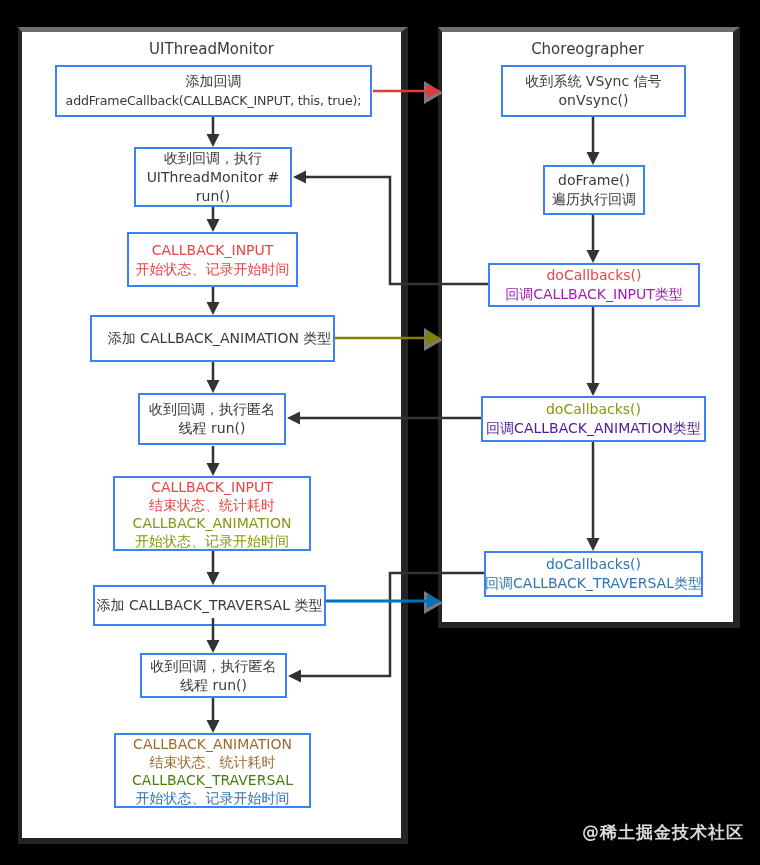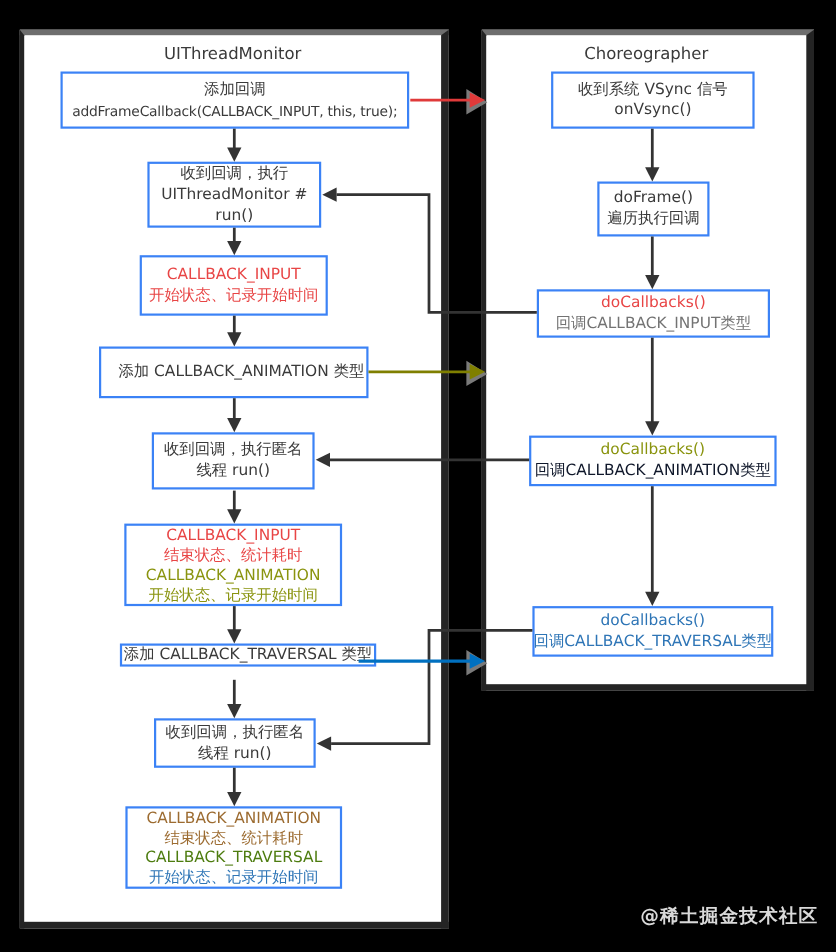--- a/index.html
+++ b/index.html
@@ -67,21 +67,21 @@
     <div class="ln">线程 run()</div>
   </div>
 
   <div class="n tight" style="left:113px;top:476px;width:198px;height:75px;">
     <div class="ln" style="color: rgb(232, 69, 69);">CALLBACK_INPUT</div>
     <div class="ln" style="color: rgb(232, 69, 69);">结束状态、统计耗时</div>
     <div class="ln" style="color: rgb(138, 148, 15);">CALLBACK_ANIMATION</div>
     <div class="ln" style="color: rgb(138, 148, 15);">开始状态、记录开始时间</div>
   </div>
 
-  <div class="n" style="left:93px;top:585px;width:233px;height:21px;margin-left:16px;">
+  <div class="n" style="left:93px;top:585px;width:233px;height:41px;">
     <div class="ln">添加 CALLBACK_TRAVERSAL 类型</div>
   </div>
 
   <div class="n" style="left:140px;top:653px;width:147px;height:45px;">
     <div class="ln">收到回调，执行匿名</div>
     <div class="ln">线程 run()</div>
   </div>
 
   <div class="n tight" style="left:114px;top:733px;width:197px;height:75px;">
     <div class="ln" style="color: rgb(156, 107, 48);">CALLBACK_ANIMATION</div>
@@ -95,26 +95,26 @@
     <div class="ln">onVsync()</div>
   </div>
 
   <div class="n" style="left:543px;top:165px;width:102px;height:50px;">
     <div class="ln">doFrame()</div>
     <div class="ln">遍历执行回调</div>
   </div>
 
   <div class="n" style="left:488px;top:263px;width:212px;height:44px;">
     <div class="ln" style="color: rgb(232, 69, 69);">doCallbacks()</div>
-    <div class="ln" style="color: #737373;">回调CALLBACK_INPUT类型</div>
+    <div class="ln" style="color: #a21caf;">回调CALLBACK_INPUT类型</div>
   </div>
 
   <div class="n" style="left:481px;top:396px;width:225px;height:46px;">
     <div class="ln" style="color: rgb(138, 148, 15);">doCallbacks()</div>
-    <div class="ln" style="color: #0f172a;">回调CALLBACK_ANIMATION类型</div>
+    <div class="ln" style="color: #4c1d95;">回调CALLBACK_ANIMATION类型</div>
   </div>
 
   <div class="n" style="left:484px;top:551px;width:219px;height:46px;">
     <div class="ln" style="color: rgb(46, 117, 182);">doCallbacks()</div>
     <div class="ln" style="color: rgb(46, 117, 182);">回调CALLBACK_TRAVERSAL类型</div>
   </div>
 
   <svg class="wires" width="760" height="865" viewBox="0 0 760 865">
 
     <g stroke="currentColor" fill="currentColor" stroke-width="2.5" style="color: rgb(51, 51, 51);">

